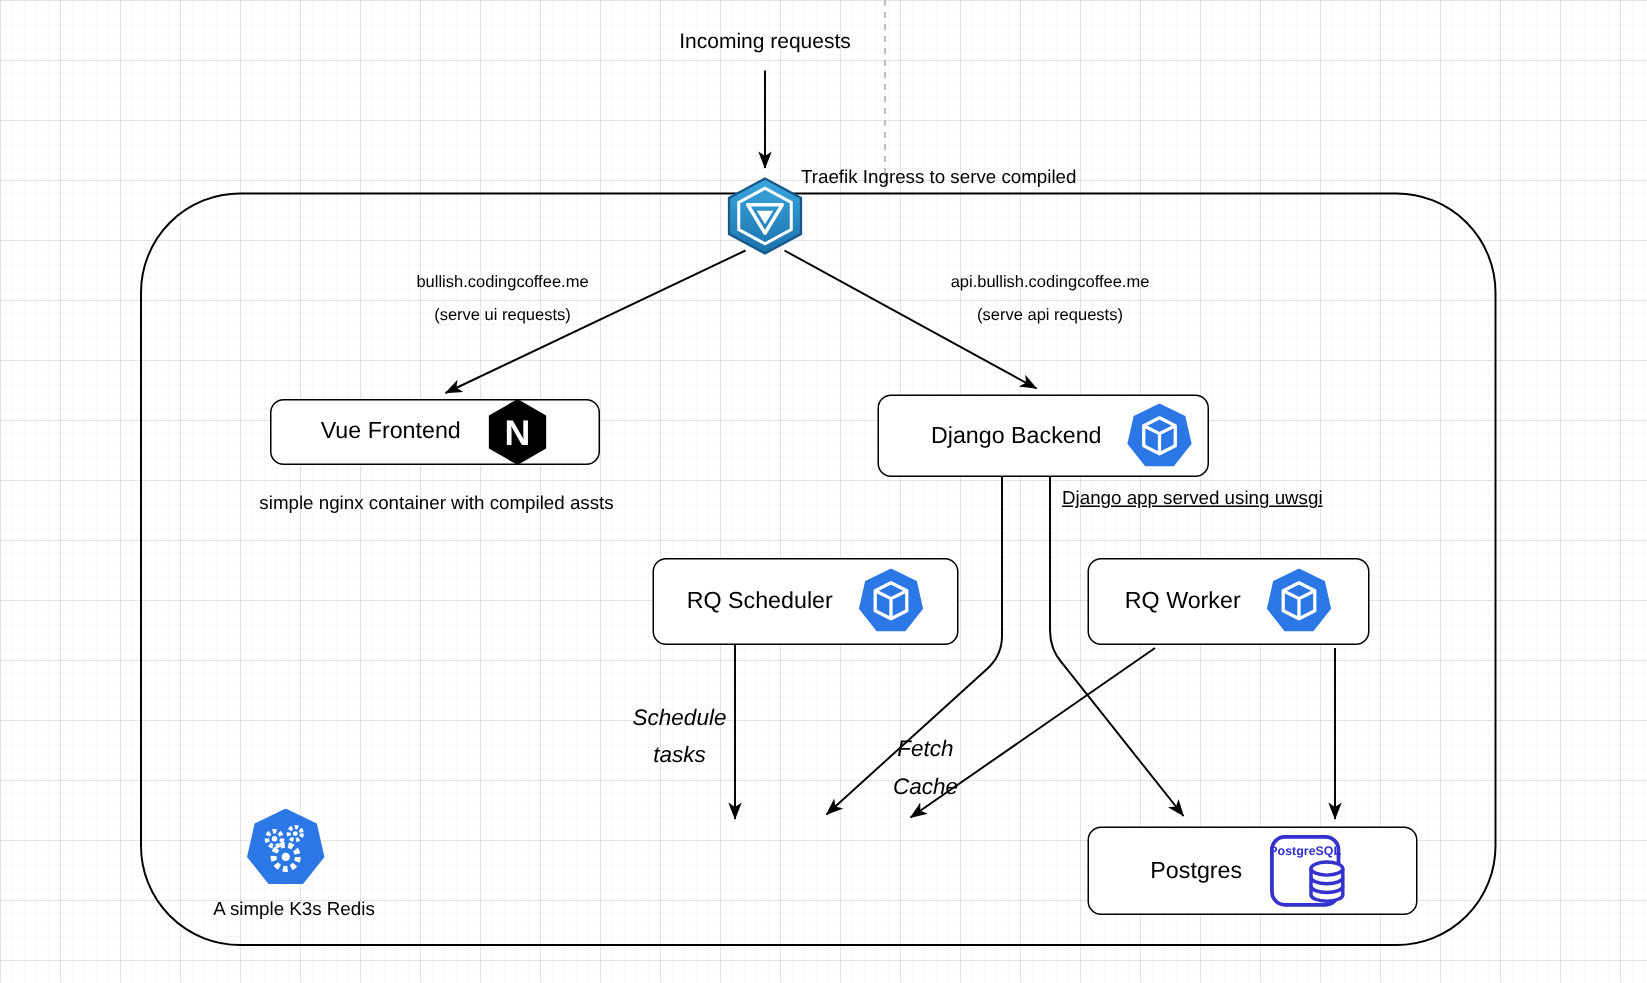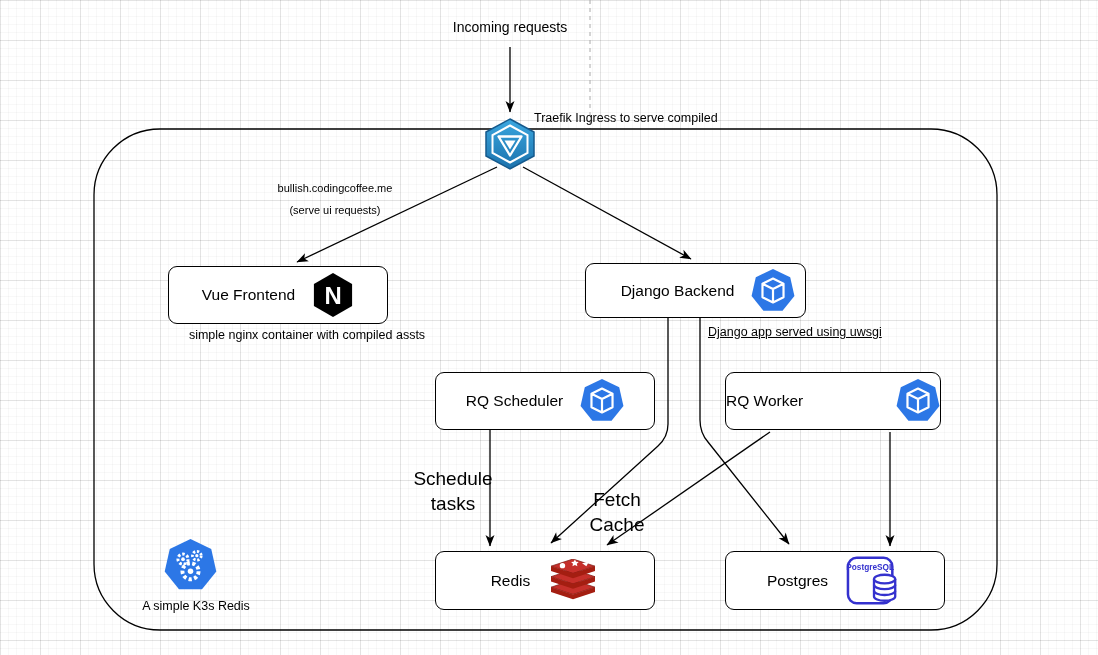--- a/index.html
+++ b/index.html
@@ -18,21 +18,21 @@
   .ctr{transform:translateX(-50%);text-align:center;}
   .pre{white-space:pre-line;}
   .node{
     position:absolute;background:#fff;border:1.7px solid #000;border-radius:9px;
     display:flex;align-items:center;justify-content:center;gap:17px;
     font-size:15.5px;box-sizing:border-box;
   }
   .node .lbl{white-space:nowrap;}
   .icn{display:flex;align-items:center;justify-content:center;}
   .domain-lbl{font-size:11px;line-height:22px;}
-  .edge-lbl{font-size:19px;line-height:25px;}
+  .edge-lbl{font-size:15px;line-height:25px;font-style:italic;}
   .note-lbl{font-size:12.5px;}
   .big-lbl{font-size:14px;}
   svg{display:block;}
 </style>
 </head>
 <body>
 
 <div class="stage">
 
   <svg class="abs" style="left:0;top:0;" width="1098" height="655" viewBox="0 0 1098 655">
@@ -66,90 +66,70 @@
     <svg width="54" height="54" viewBox="0 0 54 54">
       <path d="M27,2 L51,15 L51,39 L27,52 L3,39 L3,15 Z" fill="url(#tg)" stroke="#15598C" stroke-width="1.5"></path>
       <path d="M27,8.5 L44.5,18 L44.5,36 L27,45.5 L9.5,36 L9.5,18 Z" fill="none" stroke="#fff" stroke-width="2"></path>
       <path d="M15.5,19.5 L38.5,19.5 L27,38.5 Z" fill="none" stroke="#fff" stroke-width="2.3" stroke-linejoin="round"></path>
       <path d="M21.5,23.5 L32.5,23.5 L27,32.5 Z" fill="#fff"></path>
     </svg>
   </span>
 
   <div class="abs ctr pre domain-lbl" style="left:335px;top:177px;">bullish.codingcoffee.me
 (serve ui requests)</div>
+  <div class="abs ctr pre domain-lbl" style="left:700px;top:177px;">api.bullish.codingcoffee.me
+(serve api requests)</div>
 
-  <div class="node" style="left:168px;top:266px;width:220px;height:58px;">
+  <div class="node" style="left:180px;top:266px;width:220px;height:44px;">
     <span class="lbl">Vue Frontend</span>
     <span class="icn">
       <svg width="42" height="46" viewBox="0 0 44 48">
         <path d="M22,1 L42,12.5 L42,35.5 L22,47 L2,35.5 L2,12.5 Z" fill="#000"></path>
         <text x="22" y="33" text-anchor="middle" font-size="25" font-weight="bold" fill="#fff" font-family="Liberation Sans, sans-serif">N</text>
       </svg>
     </span>
   </div>
-  <div class="abs ctr note-lbl" style="left:291px;top:328px;white-space:nowrap;margin-left:16px;">simple nginx container with compiled assts</div>
+  <div class="abs ctr note-lbl" style="left:291px;top:328px;white-space:nowrap;">simple nginx container with compiled assts</div>
 
   <div class="node" style="left:585px;top:263px;width:221px;height:55px;padding-left:25px;">
     <span class="lbl">Django Backend</span>
     <span class="icn">
       <svg width="44" height="44" viewBox="0 0 46 46">
         <path d="M23,0 L41,8.7 L45.4,28.1 L33,43.7 L13,43.7 L0.6,28.1 L5,8.7 Z" fill="#2C77E6"></path>
         <path d="M23,10 L34,15.5 L23,21 L12,15.5 Z M12,15.5 L12,29.5 L23,35 L34,29.5 L34,15.5 M23,21 L23,35" fill="none" stroke="#fff" stroke-width="2.3" stroke-linejoin="round"></path>
       </svg>
     </span>
   </div>
   <div class="abs note-lbl" style="left:708px;top:325px;white-space:nowrap;text-decoration:underline;">Django app served using uwsgi</div>
 
-  <div class="node" style="left:435px;top:372px;width:220px;height:58px;">
+  <div class="node" style="left:435px;top:372px;width:204px;height:58px;">
     <span class="lbl">RQ Scheduler</span>
     <span class="icn">
       <svg width="44" height="44" viewBox="0 0 46 46">
         <path d="M23,0 L41,8.7 L45.4,28.1 L33,43.7 L13,43.7 L0.6,28.1 L5,8.7 Z" fill="#2C77E6"></path>
         <path d="M23,10 L34,15.5 L23,21 L12,15.5 Z M12,15.5 L12,29.5 L23,35 L34,29.5 L34,15.5 M23,21 L23,35" fill="none" stroke="#fff" stroke-width="2.3" stroke-linejoin="round"></path>
       </svg>
     </span>
   </div>
 
-  <div class="node" style="left:725px;top:372px;width:216px;height:58px;justify-content:space-between;">
+  <div class="node" style="left:725px;top:372px;width:188px;height:58px;">
     <span class="lbl">RQ Worker</span>
     <span class="icn">
       <svg width="44" height="44" viewBox="0 0 46 46">
         <path d="M23,0 L41,8.7 L45.4,28.1 L33,43.7 L13,43.7 L0.6,28.1 L5,8.7 Z" fill="#2C77E6"></path>
         <path d="M23,10 L34,15.5 L23,21 L12,15.5 Z M12,15.5 L12,29.5 L23,35 L34,29.5 L34,15.5 M23,21 L23,35" fill="none" stroke="#fff" stroke-width="2.3" stroke-linejoin="round"></path>
       </svg>
     </span>
   </div>
 
   <div class="abs ctr pre edge-lbl" style="left:453px;top:466px;">Schedule
 tasks</div>
   <div class="abs ctr pre edge-lbl" style="left:617px;top:487px;">Fetch
 Cache</div>
 
-  <div class="node" style="left:435px;top:551px;width:220px;height:59px;">
-    <span class="lbl">Redis</span>
-    <span class="icn">
-      <svg width="52" height="44" viewBox="0 0 54 46">
-        <g transform="translate(0,22)">
-          <path d="M27,0 L50,7.5 L27,15 L4,7.5 Z" fill="#C6302B" stroke="#7E1A12" stroke-width="0.8"></path>
-          <path d="M4,7.5 L4,12.5 L27,20 L50,12.5 L50,7.5 L27,15 Z" fill="#A41E11"></path>
-        </g>
-        <g transform="translate(0,11)">
-          <path d="M27,0 L50,7.5 L27,15 L4,7.5 Z" fill="#C6302B" stroke="#7E1A12" stroke-width="0.8"></path>
-          <path d="M4,7.5 L4,12.5 L27,20 L50,12.5 L50,7.5 L27,15 Z" fill="#A41E11"></path>
-        </g>
-        <g>
-          <path d="M27,0 L50,7.5 L27,15 L4,7.5 Z" fill="#C6302B" stroke="#7E1A12" stroke-width="0.8"></path>
-          <path d="M4,7.5 L4,12.5 L27,20 L50,12.5 L50,7.5 L27,15 Z" fill="#A41E11"></path>
-          <circle cx="16" cy="7" r="2.8" fill="#fff"></circle>
-          <path d="M29,0.5 L30.3,2.9 L33,3.2 L31,4.9 L31.6,7.5 L29,6.2 L26.4,7.5 L27,4.9 L25,3.2 L27.7,2.9 Z" fill="#fff"></path>
-          <path d="M36.5,4.5 L43.5,3 L41,7.6 Z" fill="#fff"></path>
-        </g>
-      </svg>
-    </span>
-  </div>
 
   <div class="node" style="left:725px;top:551px;width:220px;height:59px;">
     <span class="lbl">Postgres</span>
     <span class="icn">
       <svg width="58" height="54" viewBox="0 0 60 56">
         <rect x="3" y="4" width="46" height="47" rx="9" fill="#fff" stroke="#3431CE" stroke-width="2.6"></rect>
         <text x="26" y="16.5" text-anchor="middle" font-size="8.6" font-weight="bold" fill="#3431CE" font-family="Liberation Sans, sans-serif">PostgreSQL</text>
         <g stroke="#3431CE" stroke-width="2.4" fill="#fff">
           <path d="M30,26 L30,44 A11,4.5 0 0 0 52,44 L52,26"></path>
           <ellipse cx="41" cy="26" rx="11" ry="4.5"></ellipse>

